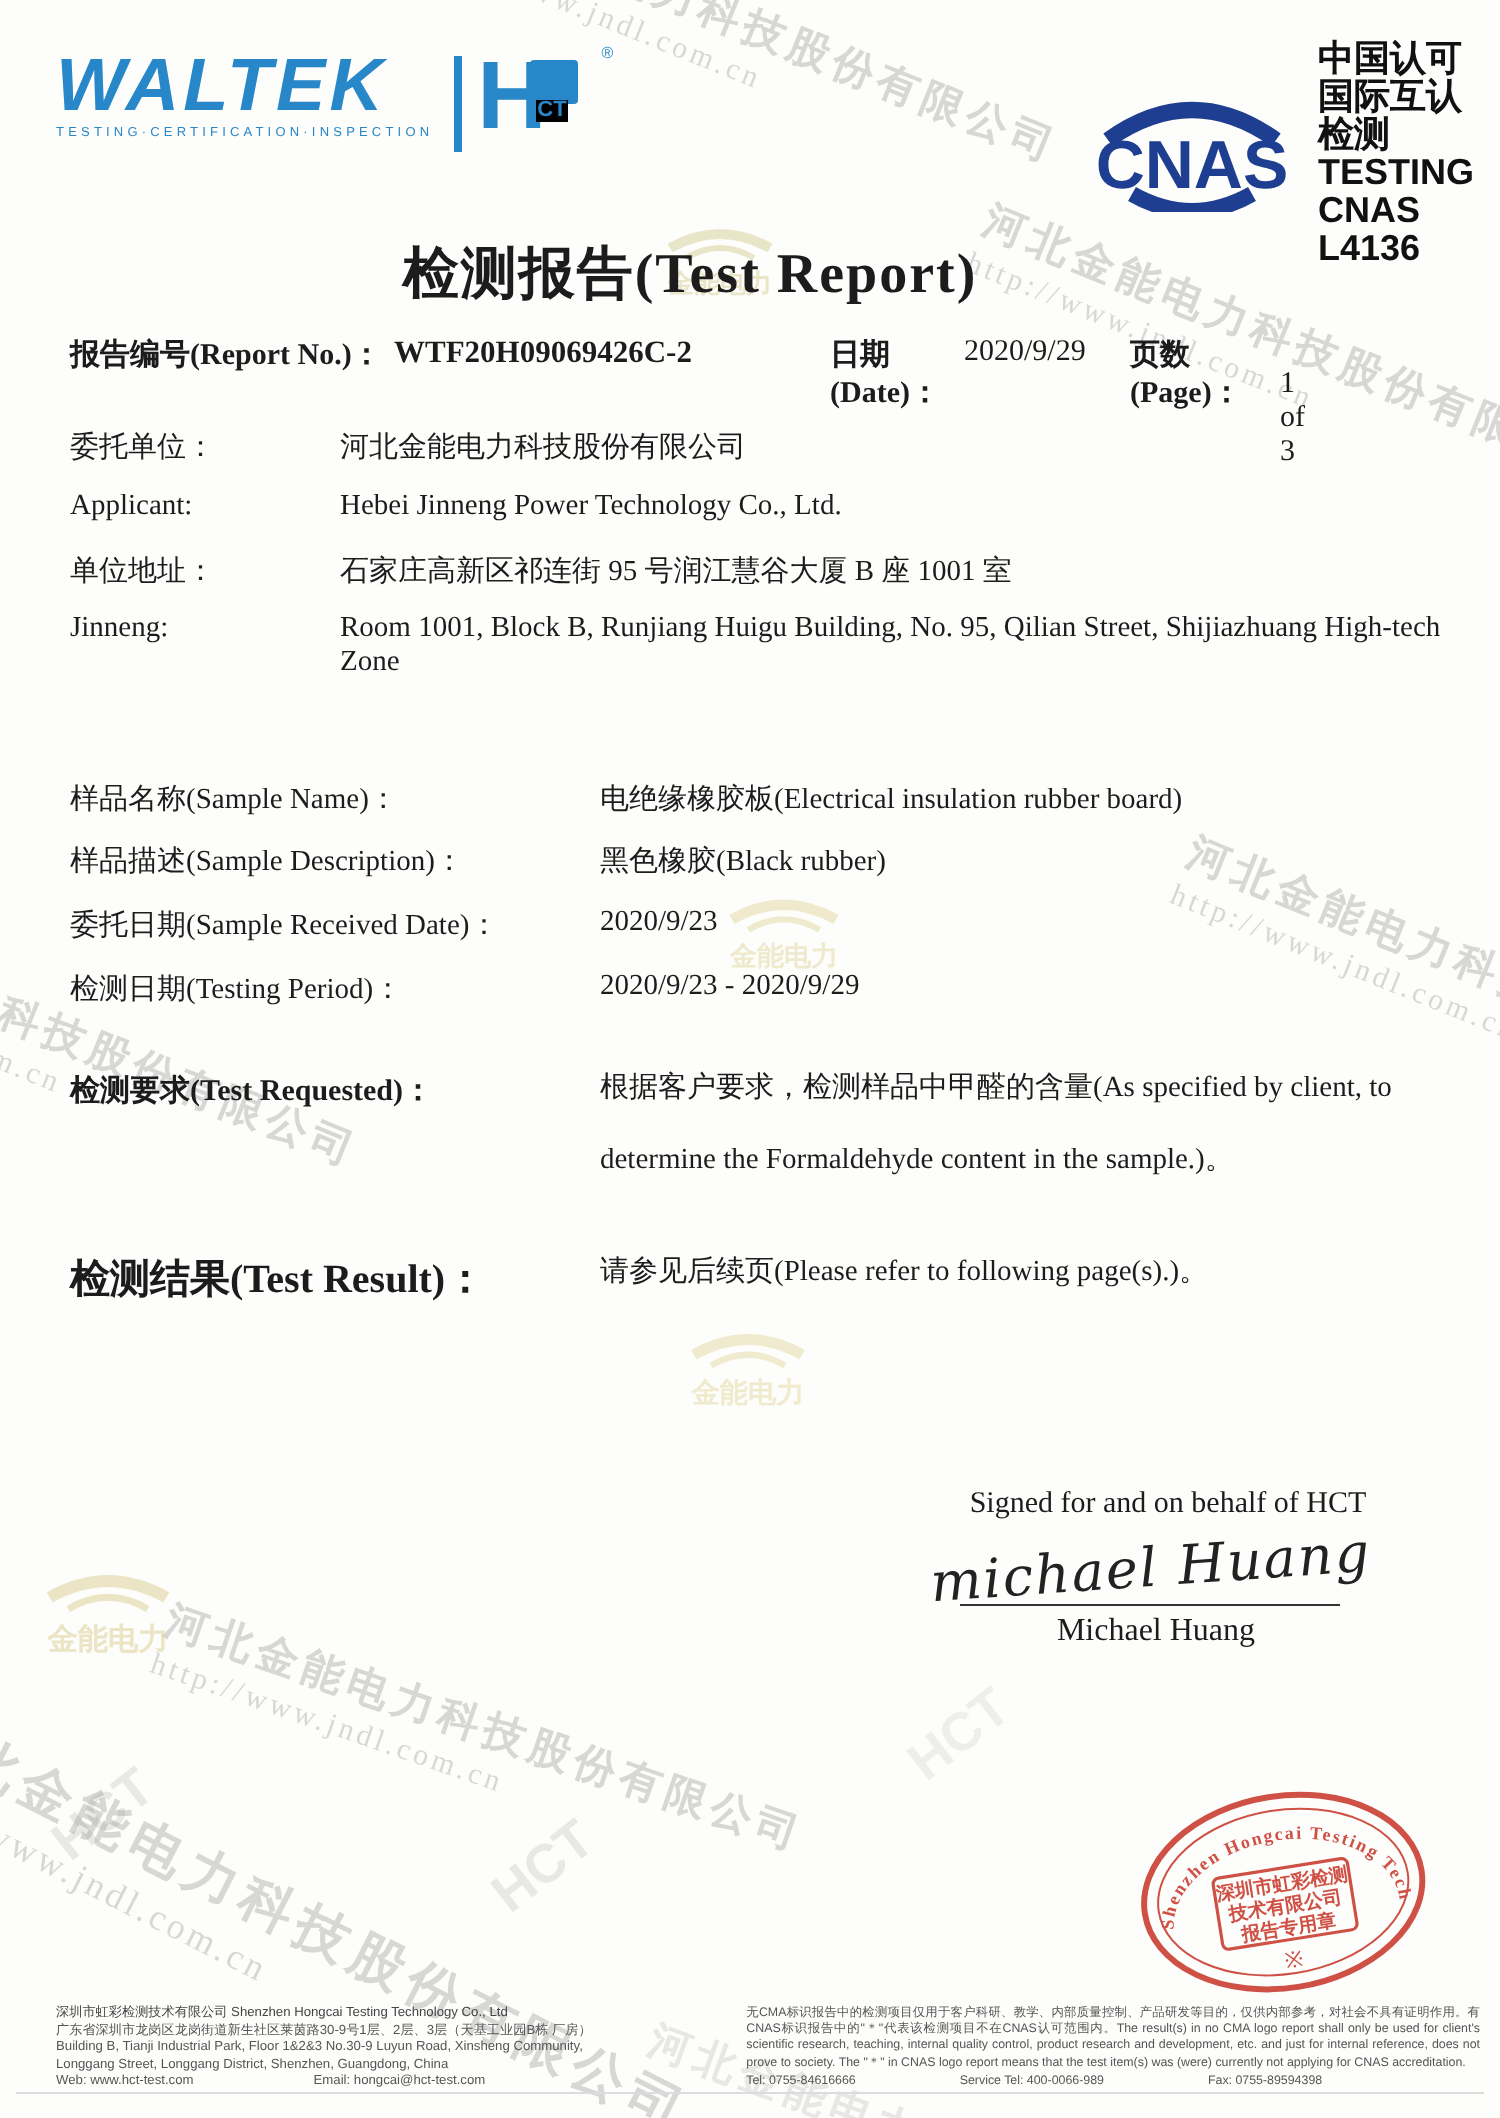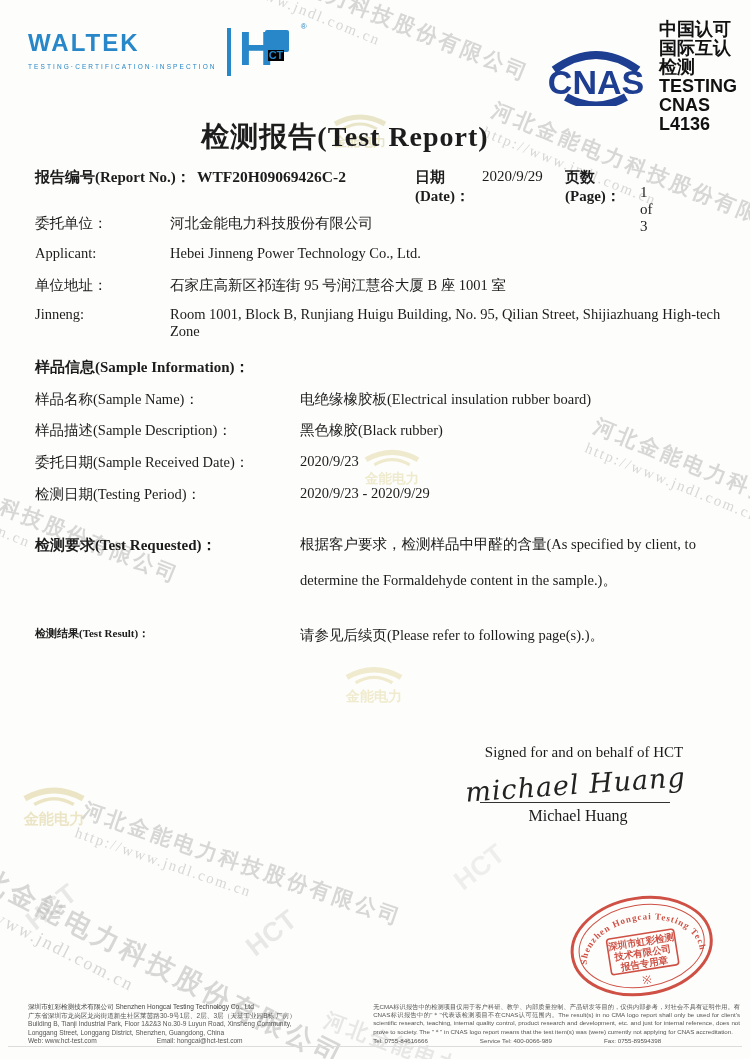--- a/index.html
+++ b/index.html
@@ -16,21 +16,21 @@
   .wm .wm-url{font-size:15px;letter-spacing:2px;margin-top:2px;}
   .wm-big .wm-co{font-size:27px;letter-spacing:4px;}
   .wm-big .wm-url{font-size:18px;}
   .wm-hct{position:absolute;font-family:"Liberation Sans",sans-serif;
       font-weight:bold;font-size:27px;color:rgba(150,150,150,.20);
       transform:rotate(-38deg);pointer-events:none;}
   .wm-logo{position:absolute;opacity:.55;pointer-events:none;}
   
   .hdr-left{position:absolute;left:28px;top:26px;display:flex;align-items:flex-start;}
   .waltek{font-family:"Liberation Sans",sans-serif;color:#2787c8;}
-  .waltek-name{font-size:24px;font-weight:800;letter-spacing:2px;line-height:34px;}
+  .waltek-name{font-size:37px;font-weight:800;letter-spacing:2px;line-height:34px;font-style:italic;}
   .waltek-tag{font-size:6.5px;letter-spacing:2.1px;margin-top:3px;color:#2787c8;}
   .hdr-bar{width:4px;height:48px;background:#2787c8;margin:2px 8px 0 10px;}
   .hct-logo{position:relative;font-family:"Liberation Sans",sans-serif;height:52px;width:62px;}
   .hct-h{font-size:48px;font-weight:800;color:#2787c8;line-height:46px;}
   .hct-block{position:absolute;left:26px;top:4px;width:24px;height:22px;background:#2787c8;border-radius:2px;}
   .hct-ct{position:absolute;left:29px;top:24px;font-size:11px;font-weight:800;color:#2787c8;background:#000000;padding:0 1px;line-height:11px;}
   .hct-reg{position:absolute;right:-6px;top:-4px;font-size:8px;color:#2787c8;}
   .ilac{position:absolute;left:424px;top:14px;}
   .cnas{position:absolute;left:540px;top:50px;}
   .accred{position:absolute;left:659px;top:20px;font-family:"Liberation Sans",sans-serif;
@@ -193,23 +193,20 @@
   </div>
   <div class="row" style="left:35px;top:276px;">
     <span class="lbl">单位地址：</span>
     <span class="val">石家庄高新区祁连街 95 号润江慧谷大厦 B 座 1001 室</span>
   </div>
   <div class="row" style="left:35px;top:306px;">
     <span class="lbl">Jinneng:</span>
     <span class="val">Room 1001, Block B, Runjiang Huigu Building, No. 95, Qilian Street, Shijiazhuang High-tech Zone</span>
   </div>
 
-  <div class="row bold" style="left:35px;top:358px;font-size:15px;">
-    <span>样品信息(Sample Information)：</span>
-  </div>
   <div class="row srow" style="left:35px;top:390px;">
     <span class="lbl">样品名称(Sample Name)：</span>
     <span class="val">电绝缘橡胶板(Electrical insulation rubber board)</span>
   </div>
   <div class="row srow" style="left:35px;top:421px;">
     <span class="lbl">样品描述(Sample Description)：</span>
     <span class="val">黑色橡胶(Black rubber)</span>
   </div>
   <div class="row srow" style="left:35px;top:453px;">
     <span class="lbl">委托日期(Sample Received Date)：</span>
@@ -218,21 +215,21 @@
   <div class="row srow" style="left:35px;top:485px;">
     <span class="lbl">检测日期(Testing Period)：</span>
     <span class="val">2020/9/23 - 2020/9/29</span>
   </div>
 
   <div class="row srow" style="left:35px;top:536px;">
     <span class="lbl bold" style="font-size:15px;">检测要求(Test Requested)：</span>
     <span class="val multiline" style="width:452px;top:-10px;">根据客户要求，检测样品中甲醛的含量(As specified by client, to determine the Formaldehyde content in the sample.)。</span>
   </div>
   <div class="row srow" style="left:35px;top:626px;">
-    <span class="lbl bold" style="font-size:11px;">检测结果(Test Result)：</span>
+    <span class="lbl bold" style="font-size:20px;">检测结果(Test Result)：</span>
     <span class="val">请参见后续页(Please refer to following page(s).)。</span>
   </div>
 
   <div class="sig">
     <div class="sig-en">Signed for and on behalf of HCT</div>
     <div class="sig-script">michael Huang</div>
     <div class="sig-line"></div>
     <div class="sig-name">Michael Huang</div>
   </div>
 

